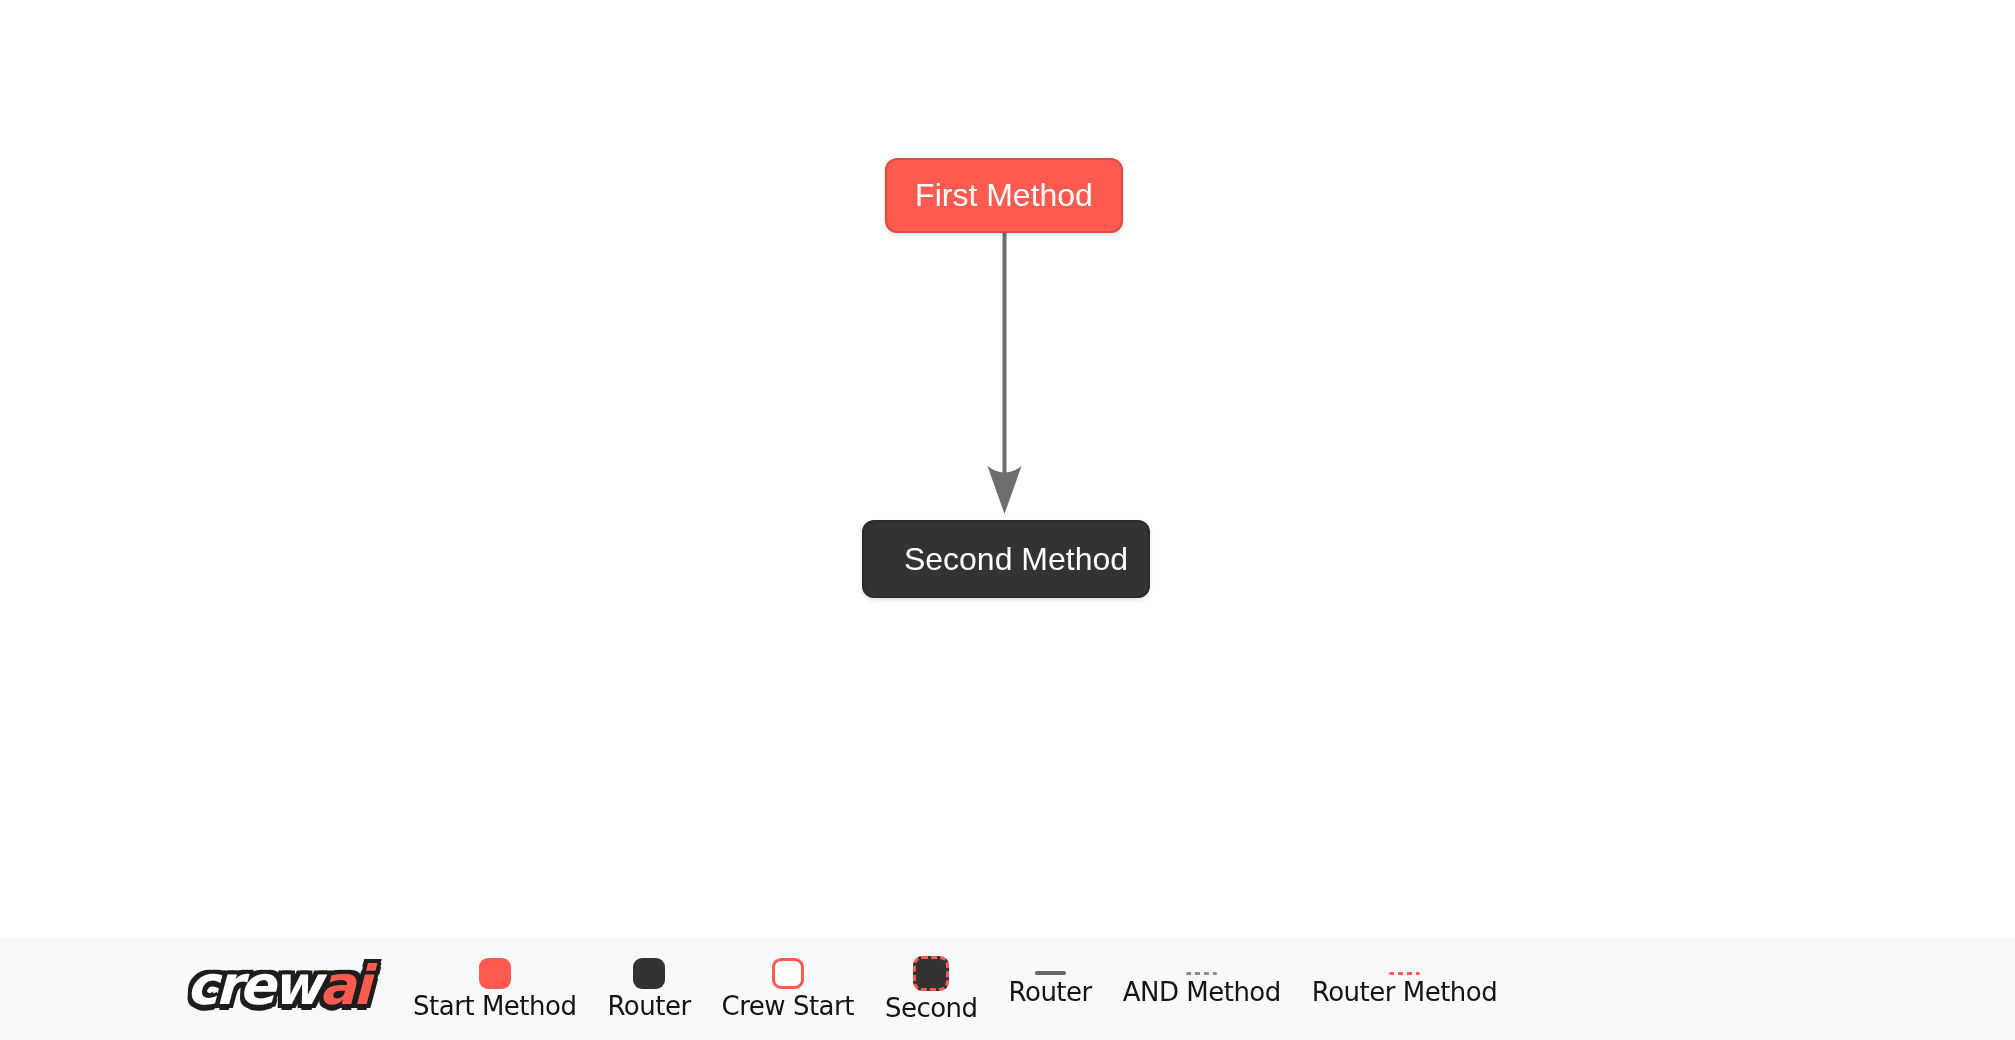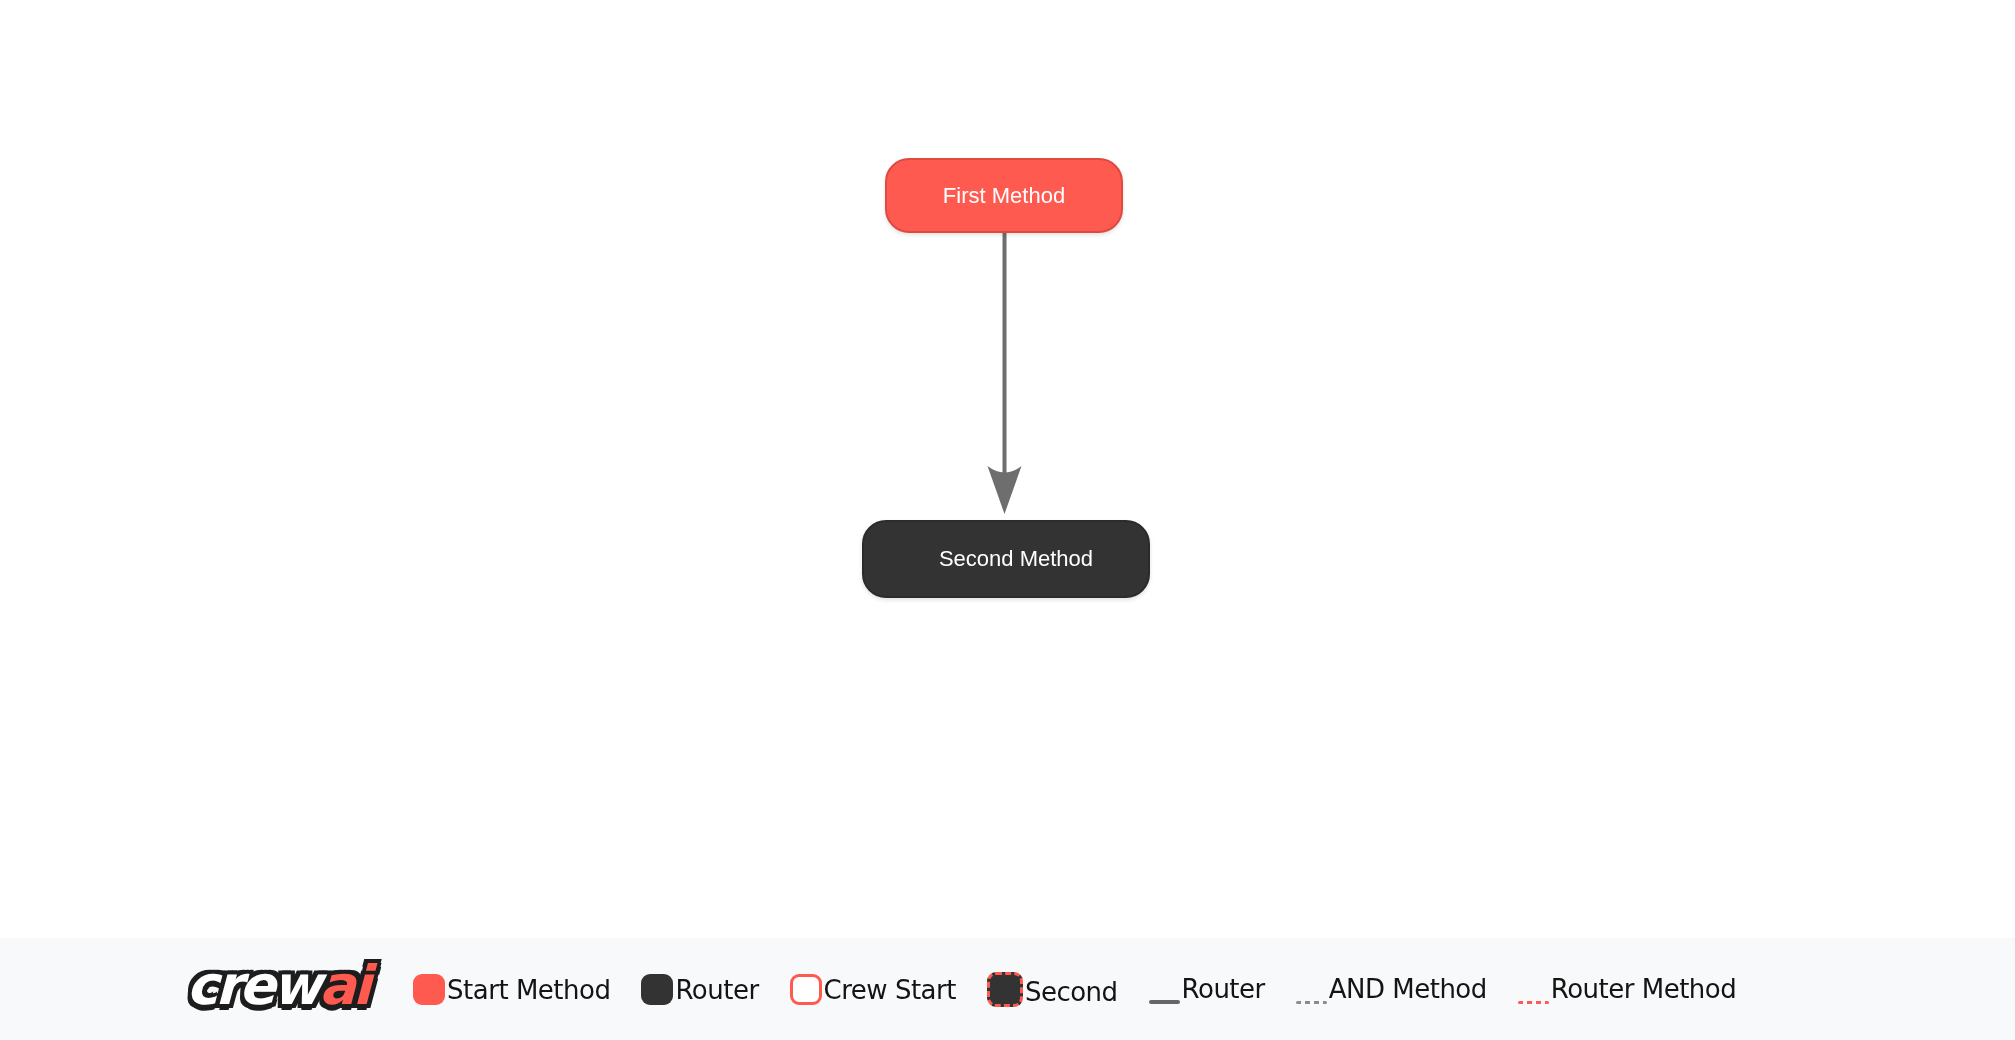--- a/index.html
+++ b/index.html
@@ -13,24 +13,24 @@
     overflow: hidden;
     font-family: "DejaVu Sans", sans-serif;
   }
 
   
   .node {
     position: absolute;
     display: flex;
     align-items: center;
     justify-content: center;
-    border-radius: 24px;
+    border-radius: 12px;
     color: #ffffff;
     font-family: "Liberation Sans", sans-serif;
-    font-size: 22px;
+    font-size: 32px;
     white-space: nowrap;
     cursor: pointer;
   }
   .node-start {
     left: 885px; top: 158px; width: 238px; height: 75px;
     background: #FF5A50;
     border: 2px solid #DE4A40;
     box-shadow: 0 2px 4px rgba(0,0,0,0.12);
   }
   .node-method {
@@ -86,23 +86,24 @@
   .logo .logo-ai {
     color: #FF5A50;
     text-shadow:
       -4px -4px 0 #1d1d1d, 4px -4px 0 #1d1d1d, -4px 4px 0 #1d1d1d, 4px 4px 0 #1d1d1d,
       -4px 0 0 #1d1d1d, 4px 0 0 #1d1d1d, 0 -4px 0 #1d1d1d, 0 4px 0 #1d1d1d,
       0 6px 0 #1d1d1d;
   }
 
   .legend-item {
     display: flex;
-    align-items: flex-end;
+    align-items: center;
     gap: 2px;
     white-space: nowrap;
+    flex-direction: column;
   }
 
   .swatch {
     display: inline-block;
     width: 32px; height: 31px;
     border-radius: 9px;
     flex: 0 0 auto;
   }
   .sw-start  { background: #FF5A50; }
   .sw-method { background: #333333; }

